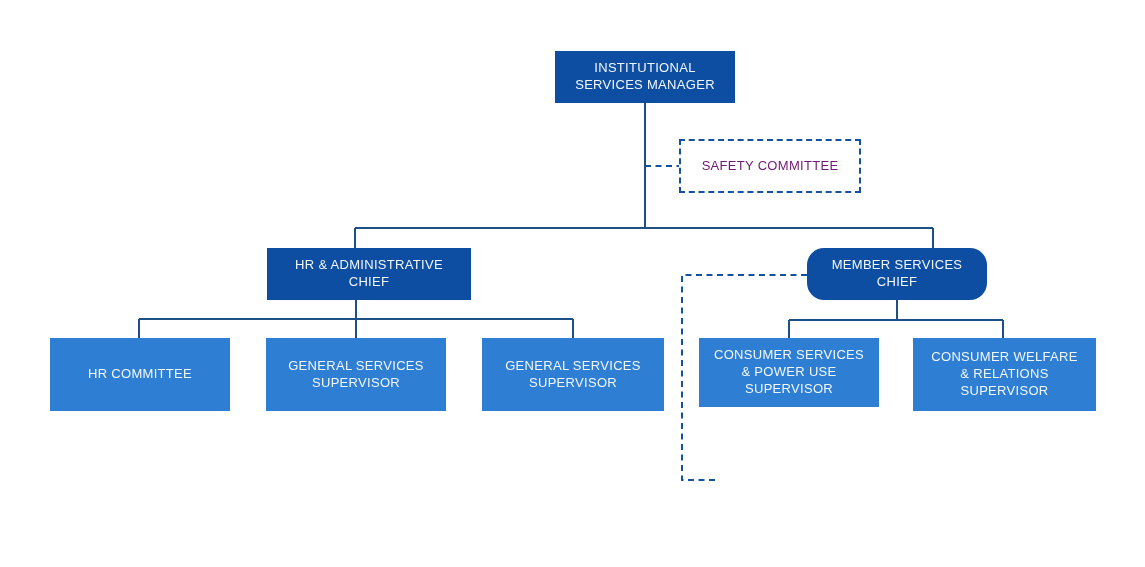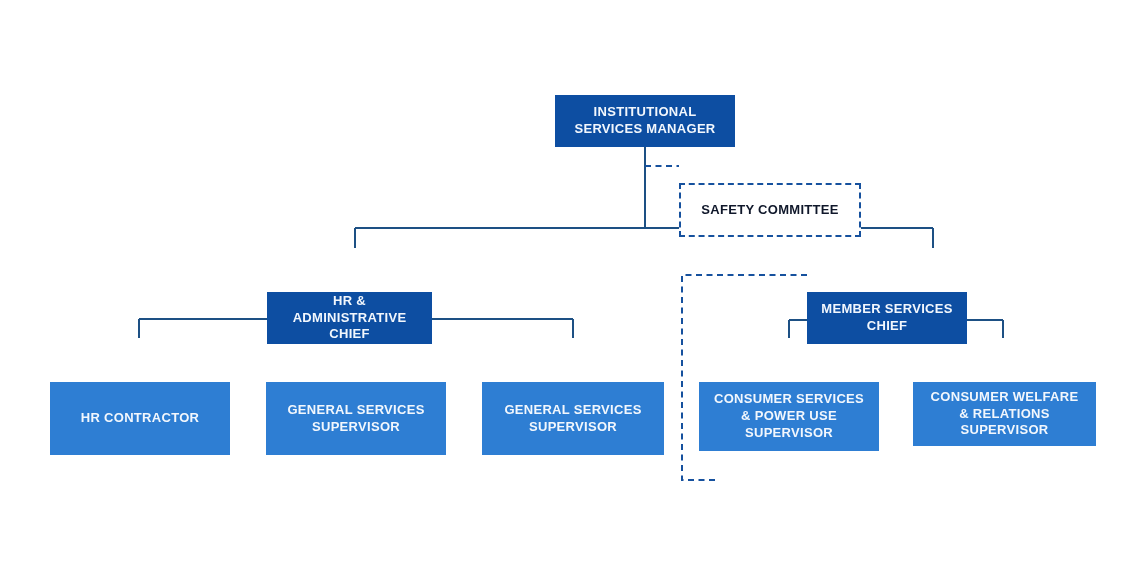--- a/index.html
+++ b/index.html
@@ -23,50 +23,49 @@
     height: 567px;
   }
   .node {
     position: absolute;
     display: flex;
     align-items: center;
     justify-content: center;
     text-align: center;
     box-sizing: border-box;
     font-size: 13px;
-    font-weight: 700;
+    font-weight: 400;
     line-height: 1.3;
     letter-spacing: 0.3px;
     white-space: pre-line;
     padding: 4px 8px;
-    margin-top: 44px;
   }
   .node-dark {
     background: #0d4ea2;
     color: #f2f7fd;
   }
   .node-light {
     background: #2e7ed3;
     color: #f2f7fd;
   }
   .node-dashed {
     background: #ffffff;
     border: 2px dashed #16519e;
-    color: #0f172a;
+    color: #701a75;
   }
   
   #n-manager          { left: 555px; top: 51px;  width: 180px; height: 52px; }
   #n-safety           { left: 679px; top: 139px; width: 182px; height: 54px; }
-  #n-hr-chief         { left: 267px; top: 248px; width: 165px; height: 52px; }
-  #n-member-chief     { left: 807px; top: 248px; width: 160px; height: 52px; }
+  #n-hr-chief         { left: 267px; top: 248px; width: 204px; height: 52px; }
+  #n-member-chief     { left: 807px; top: 248px; width: 180px; height: 52px; border-radius: 17px; }
   #n-hr-supervisor    { left: 50px;  top: 338px; width: 180px; height: 73px; }
   #n-gs-supervisor-1  { left: 266px; top: 338px; width: 180px; height: 73px; }
   #n-gs-supervisor-2  { left: 482px; top: 338px; width: 182px; height: 73px; }
   #n-consumer-power   { left: 699px; top: 338px; width: 180px; height: 69px; }
-  #n-consumer-welfare { left: 913px; top: 338px; width: 183px; height: 64px; }
+  #n-consumer-welfare { left: 913px; top: 338px; width: 183px; height: 73px; }
   #n-service-dropping { left: 716px; top: 444px; width: 182px; height: 70px; }
 </style>
 </head>
 <body>
 
 <div class="canvas">
 
   <svg class="connectors" viewBox="0 0 1145 567" xmlns="http://www.w3.org/2000/svg">
 
     <path d="M645 103 L645 228
@@ -90,21 +89,21 @@
 SERVICES MANAGER</div>
 
   <div class="node node-dashed" id="n-safety">SAFETY COMMITTEE</div>
 
   <div class="node node-dark" id="n-hr-chief">HR &amp; ADMINISTRATIVE
 CHIEF</div>
 
   <div class="node node-dark" id="n-member-chief">MEMBER SERVICES
 CHIEF</div>
 
-  <div class="node node-light" id="n-hr-supervisor">HR CONTRACTOR</div>
+  <div class="node node-light" id="n-hr-supervisor">HR COMMITTEE</div>
 
   <div class="node node-light" id="n-gs-supervisor-1">GENERAL SERVICES
 SUPERVISOR</div>
 
   <div class="node node-light" id="n-gs-supervisor-2">GENERAL SERVICES
 SUPERVISOR</div>
 
   <div class="node node-light" id="n-consumer-power">CONSUMER SERVICES
 &amp; POWER USE
 SUPERVISOR</div>

